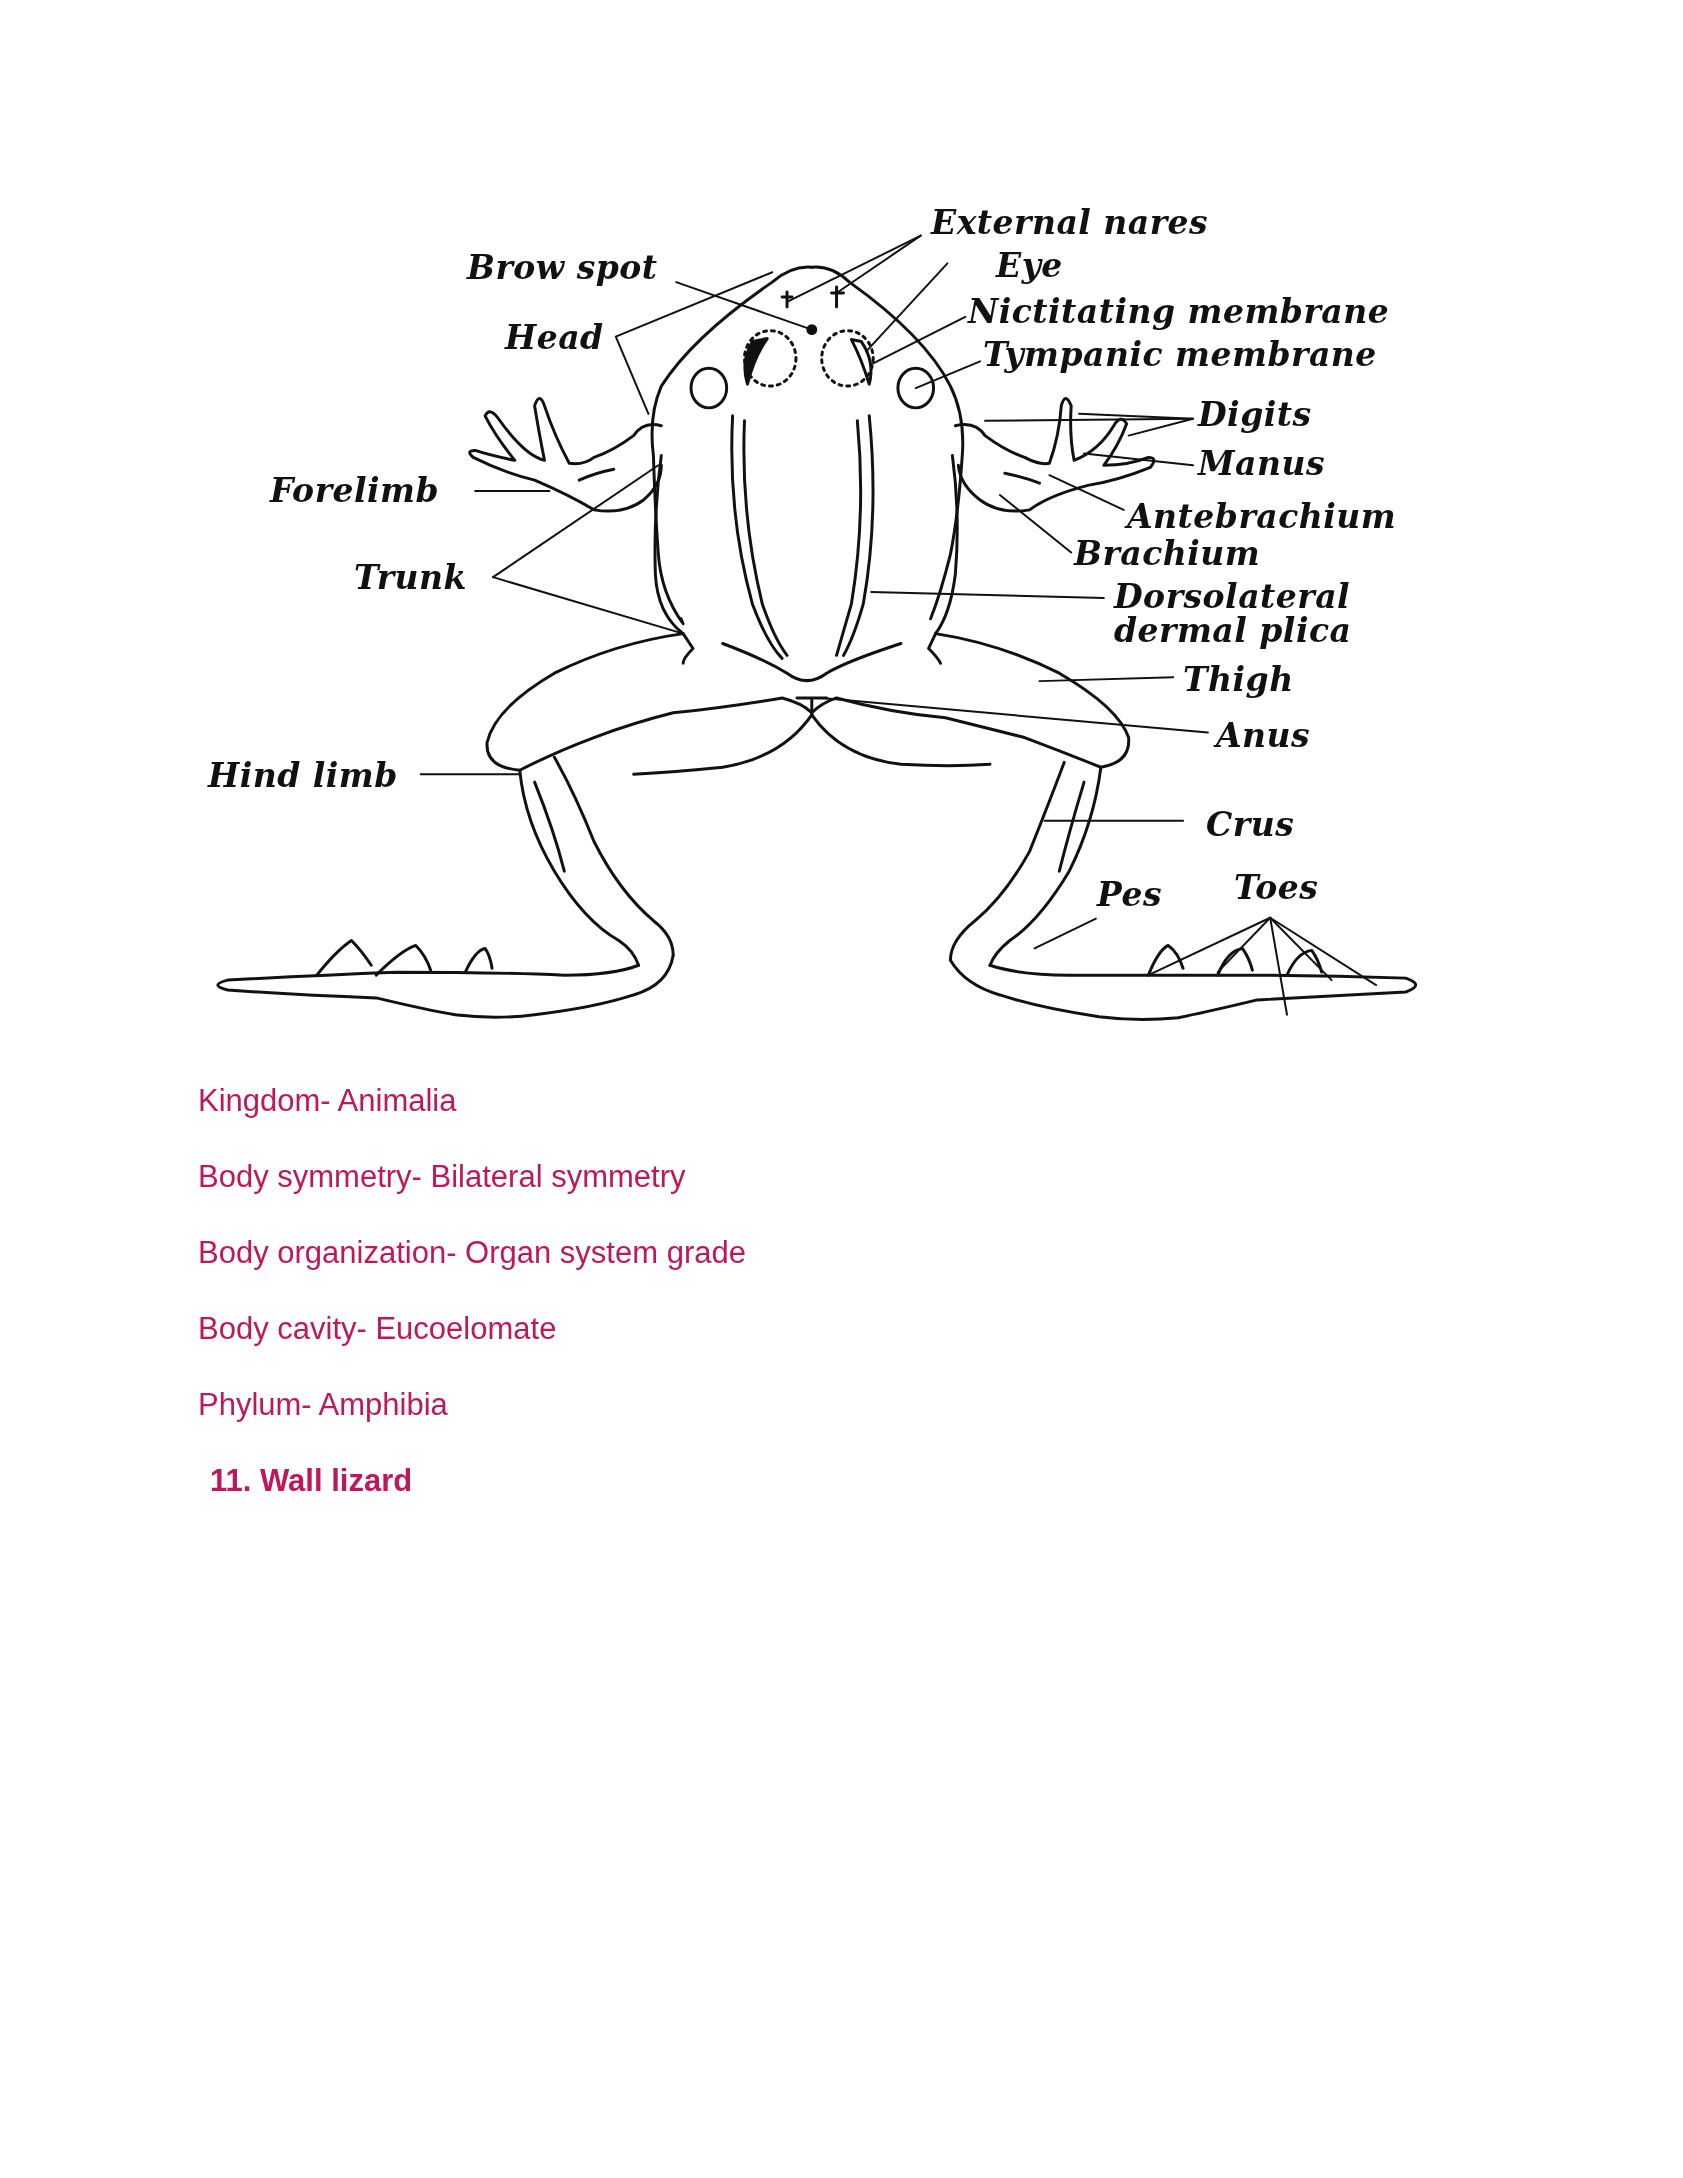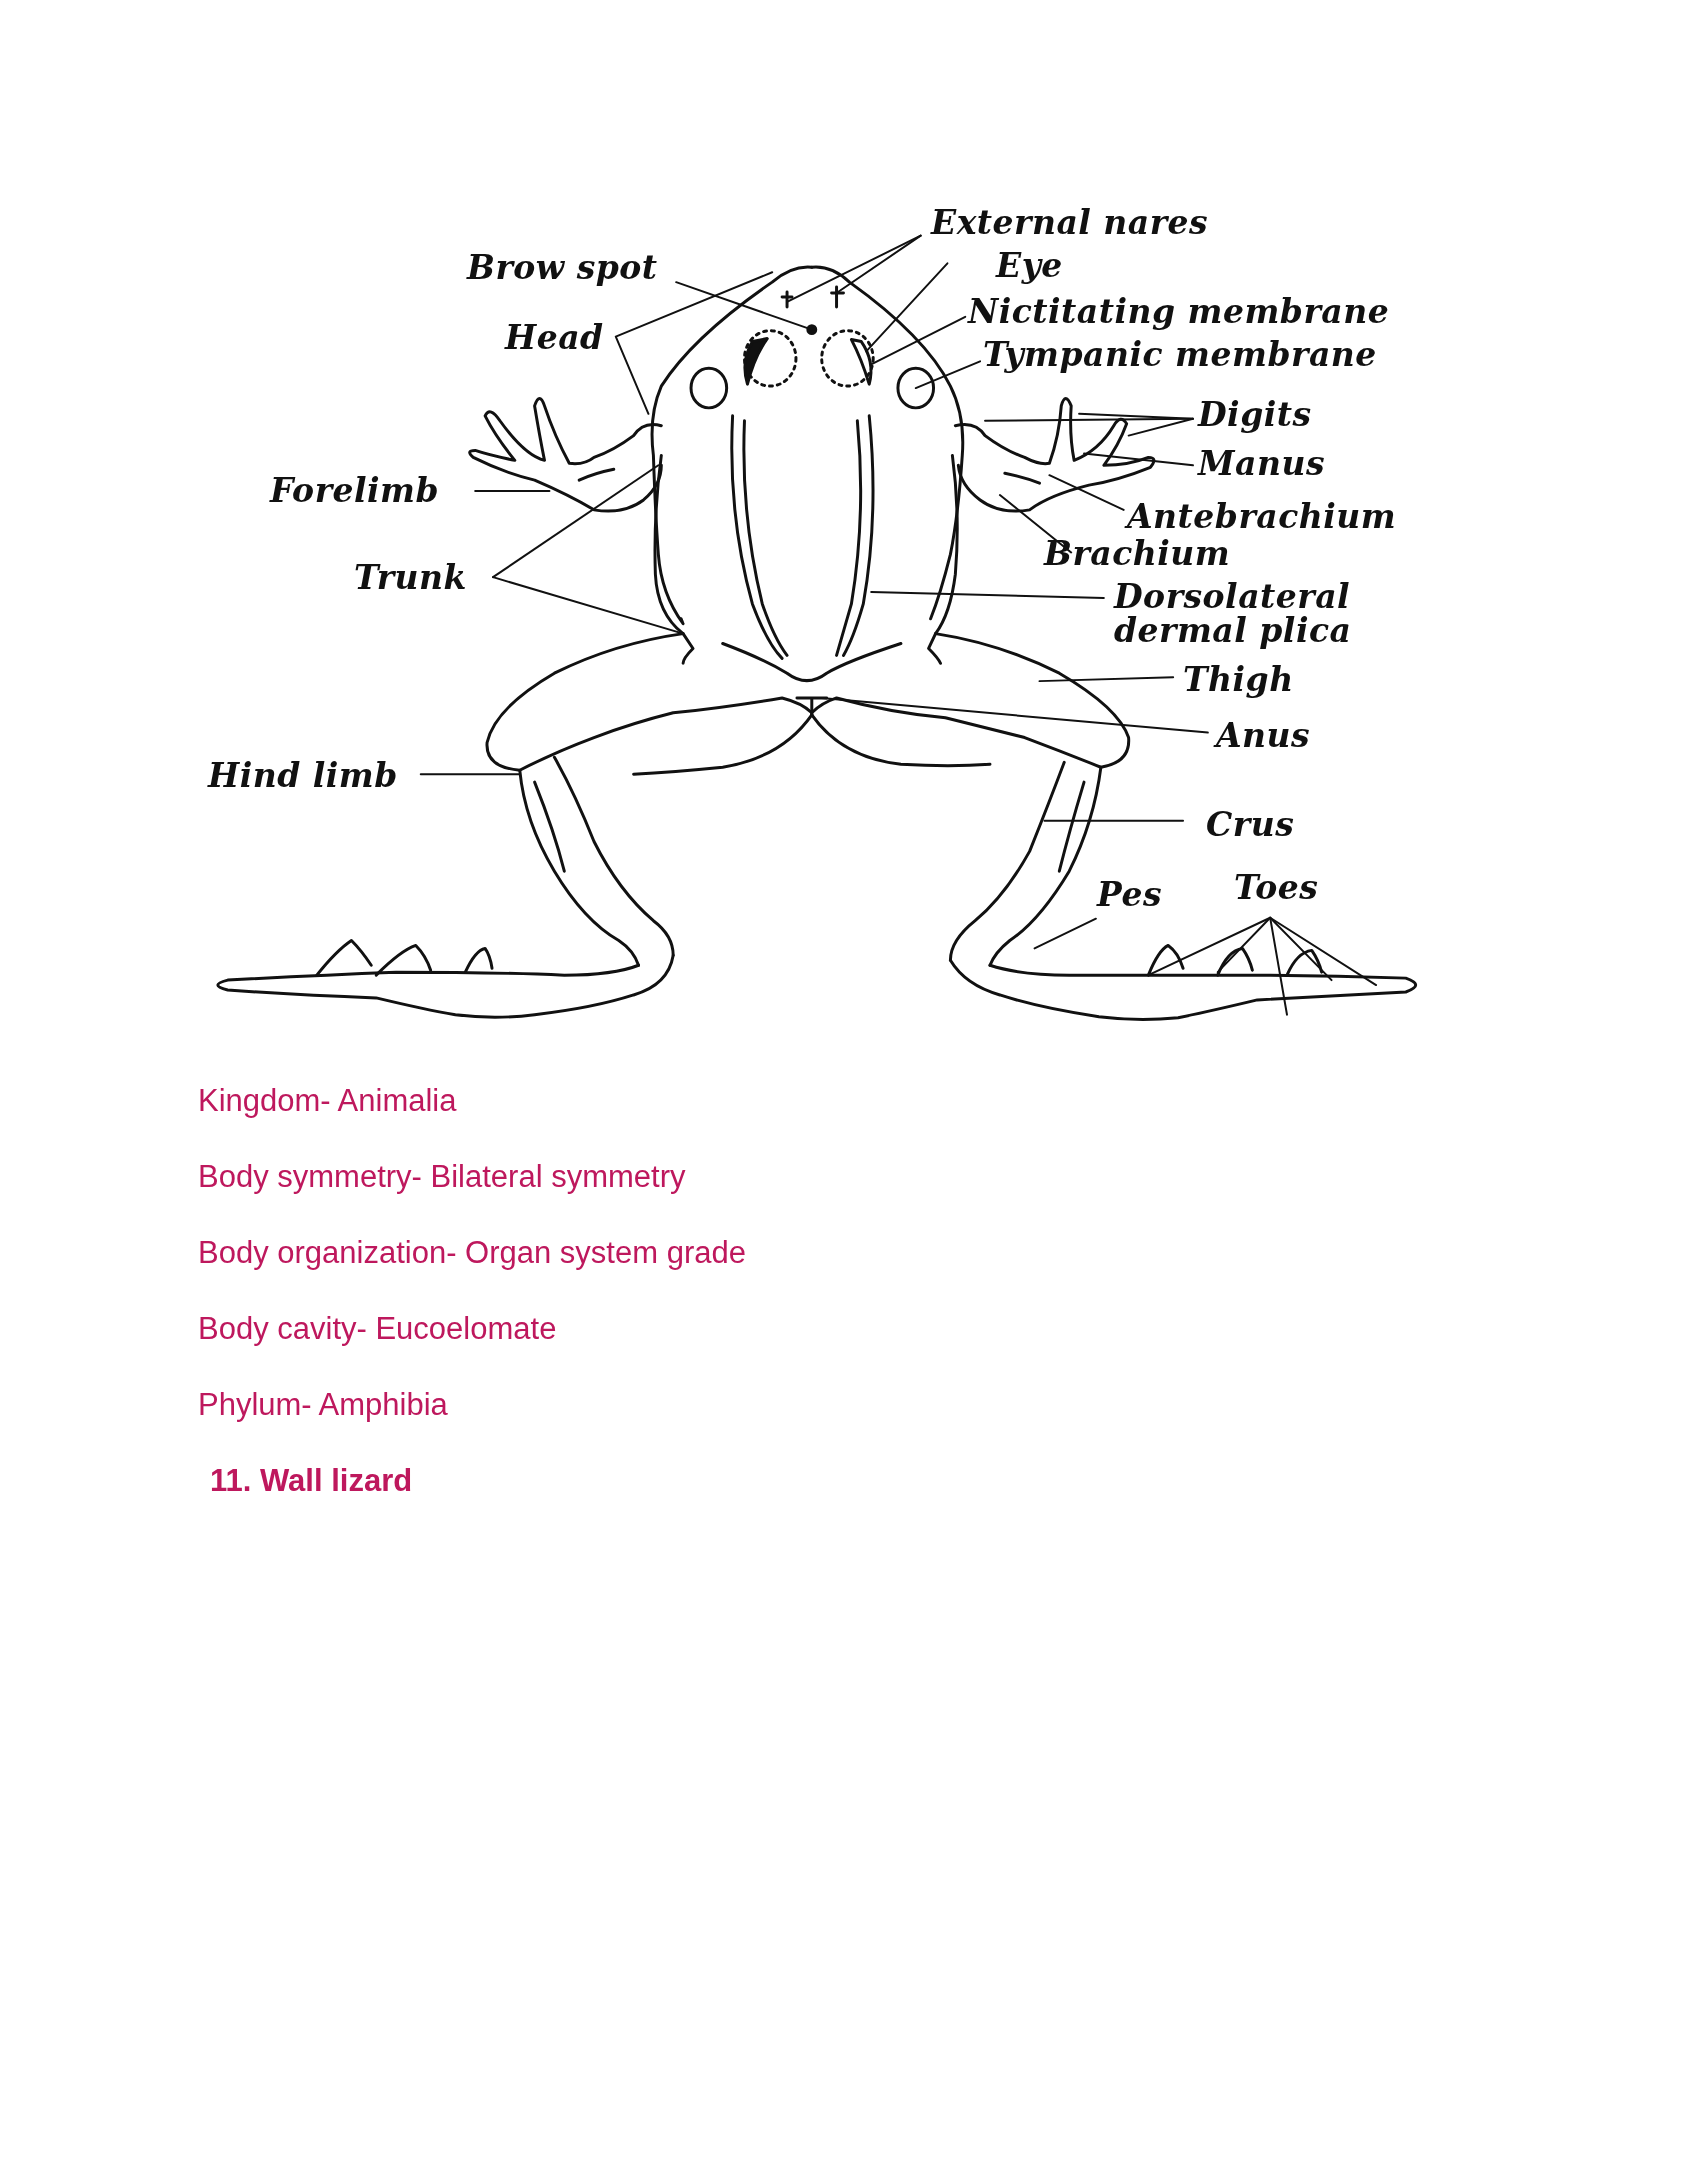--- a/index.html
+++ b/index.html
@@ -141,21 +141,21 @@
     <div class="lbl" style="left:931px; top:206px;">External nares</div>
     <div class="lbl" style="left:467px; top:251px;">Brow spot</div>
     <div class="lbl" style="left:948px; top:249px;margin-left:48px;">Eye</div>
     <div class="lbl" style="left:968px; top:295px;">Nictitating membrane</div>
     <div class="lbl" style="left:505px; top:321px;">Head</div>
     <div class="lbl" style="left:983px; top:338px;">Tympanic membrane</div>
     <div class="lbl" style="left:1198px; top:398px;">Digits</div>
     <div class="lbl" style="left:1198px; top:447px;">Manus</div>
     <div class="lbl" style="left:270px; top:474px;">Forelimb</div>
     <div class="lbl" style="left:1127px; top:492px;margin-top:8px;">Antebrachium</div>
-    <div class="lbl" style="left:1044px; top:537px;">Brachium</div>
+    <div class="lbl" style="left:1074px; top:537px;">Brachium</div>
     <div class="lbl" style="left:354px; top:561px;">Trunk</div>
     <div class="lbl lbl2" style="left:1114px; top:580px;">
       <div>Dorsolateral</div>
       <div>dermal plica</div>
     </div>
     <div class="lbl" style="left:1183px; top:663px;">Thigh</div>
     <div class="lbl" style="left:1216px; top:719px;">Anus</div>
     <div class="lbl" style="left:208px; top:759px;">Hind limb</div>
     <div class="lbl" style="left:1206px; top:808px;">Crus</div>
     <div class="lbl" style="left:1097px; top:878px;">Pes</div>

